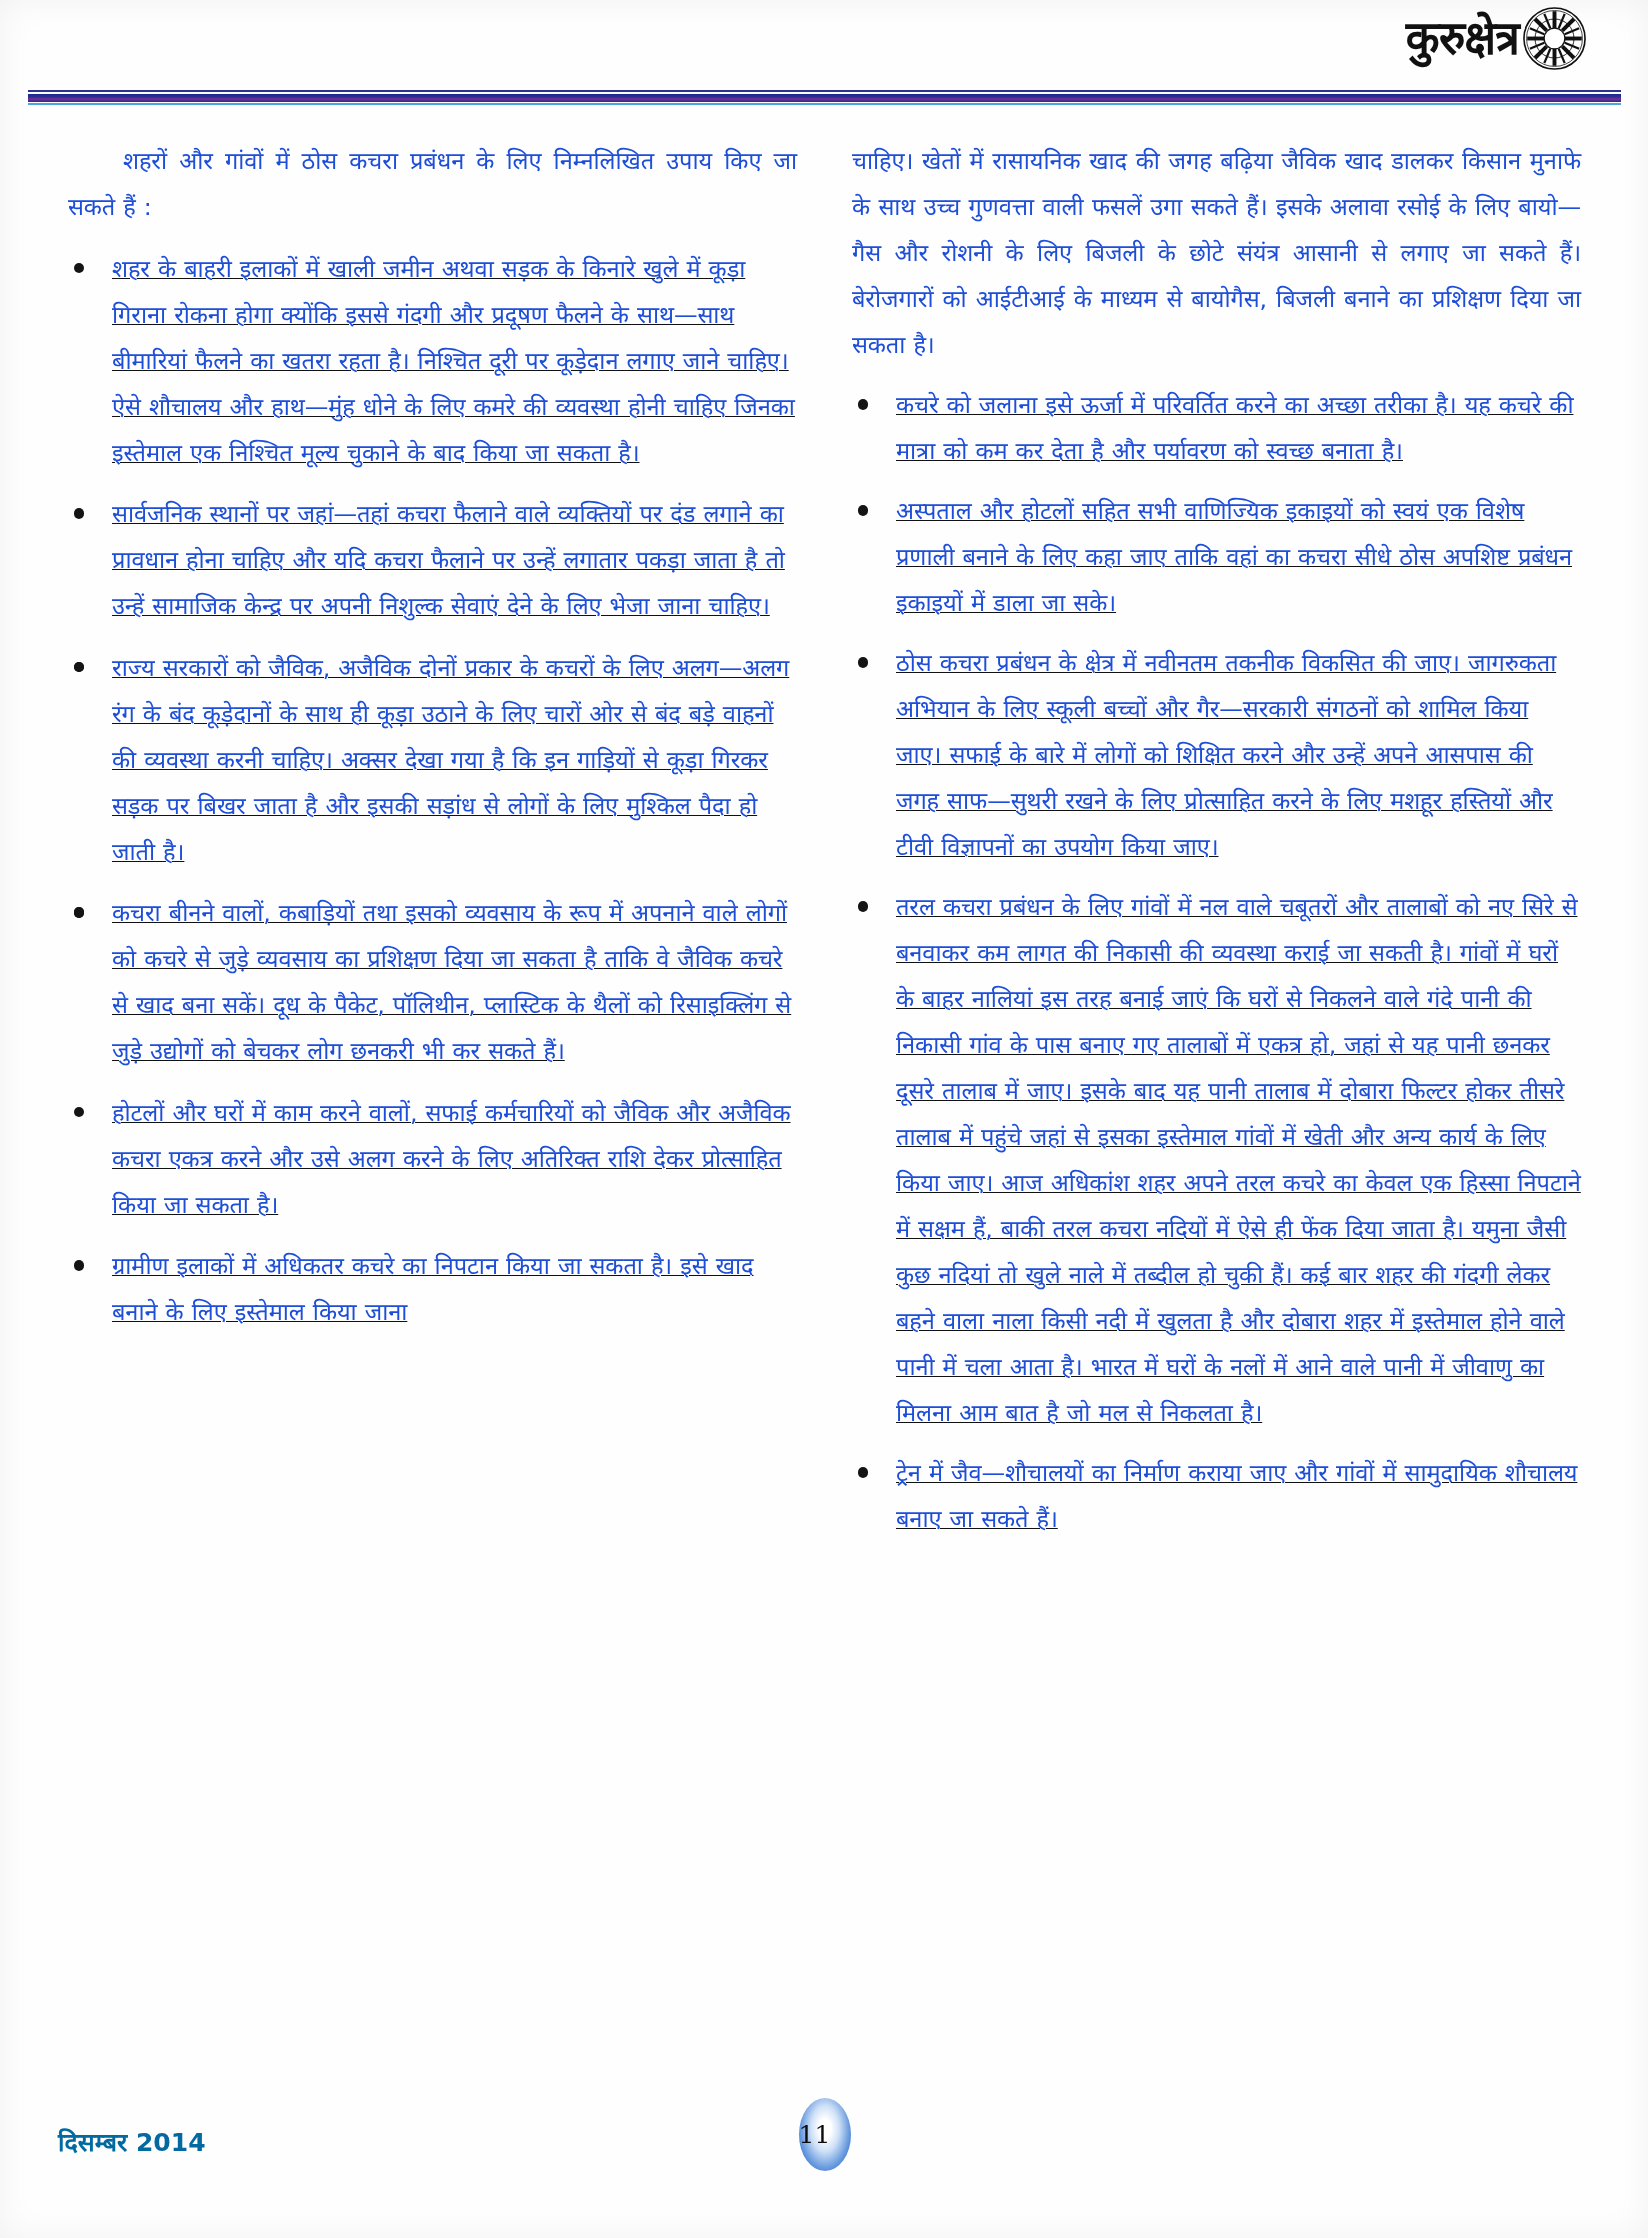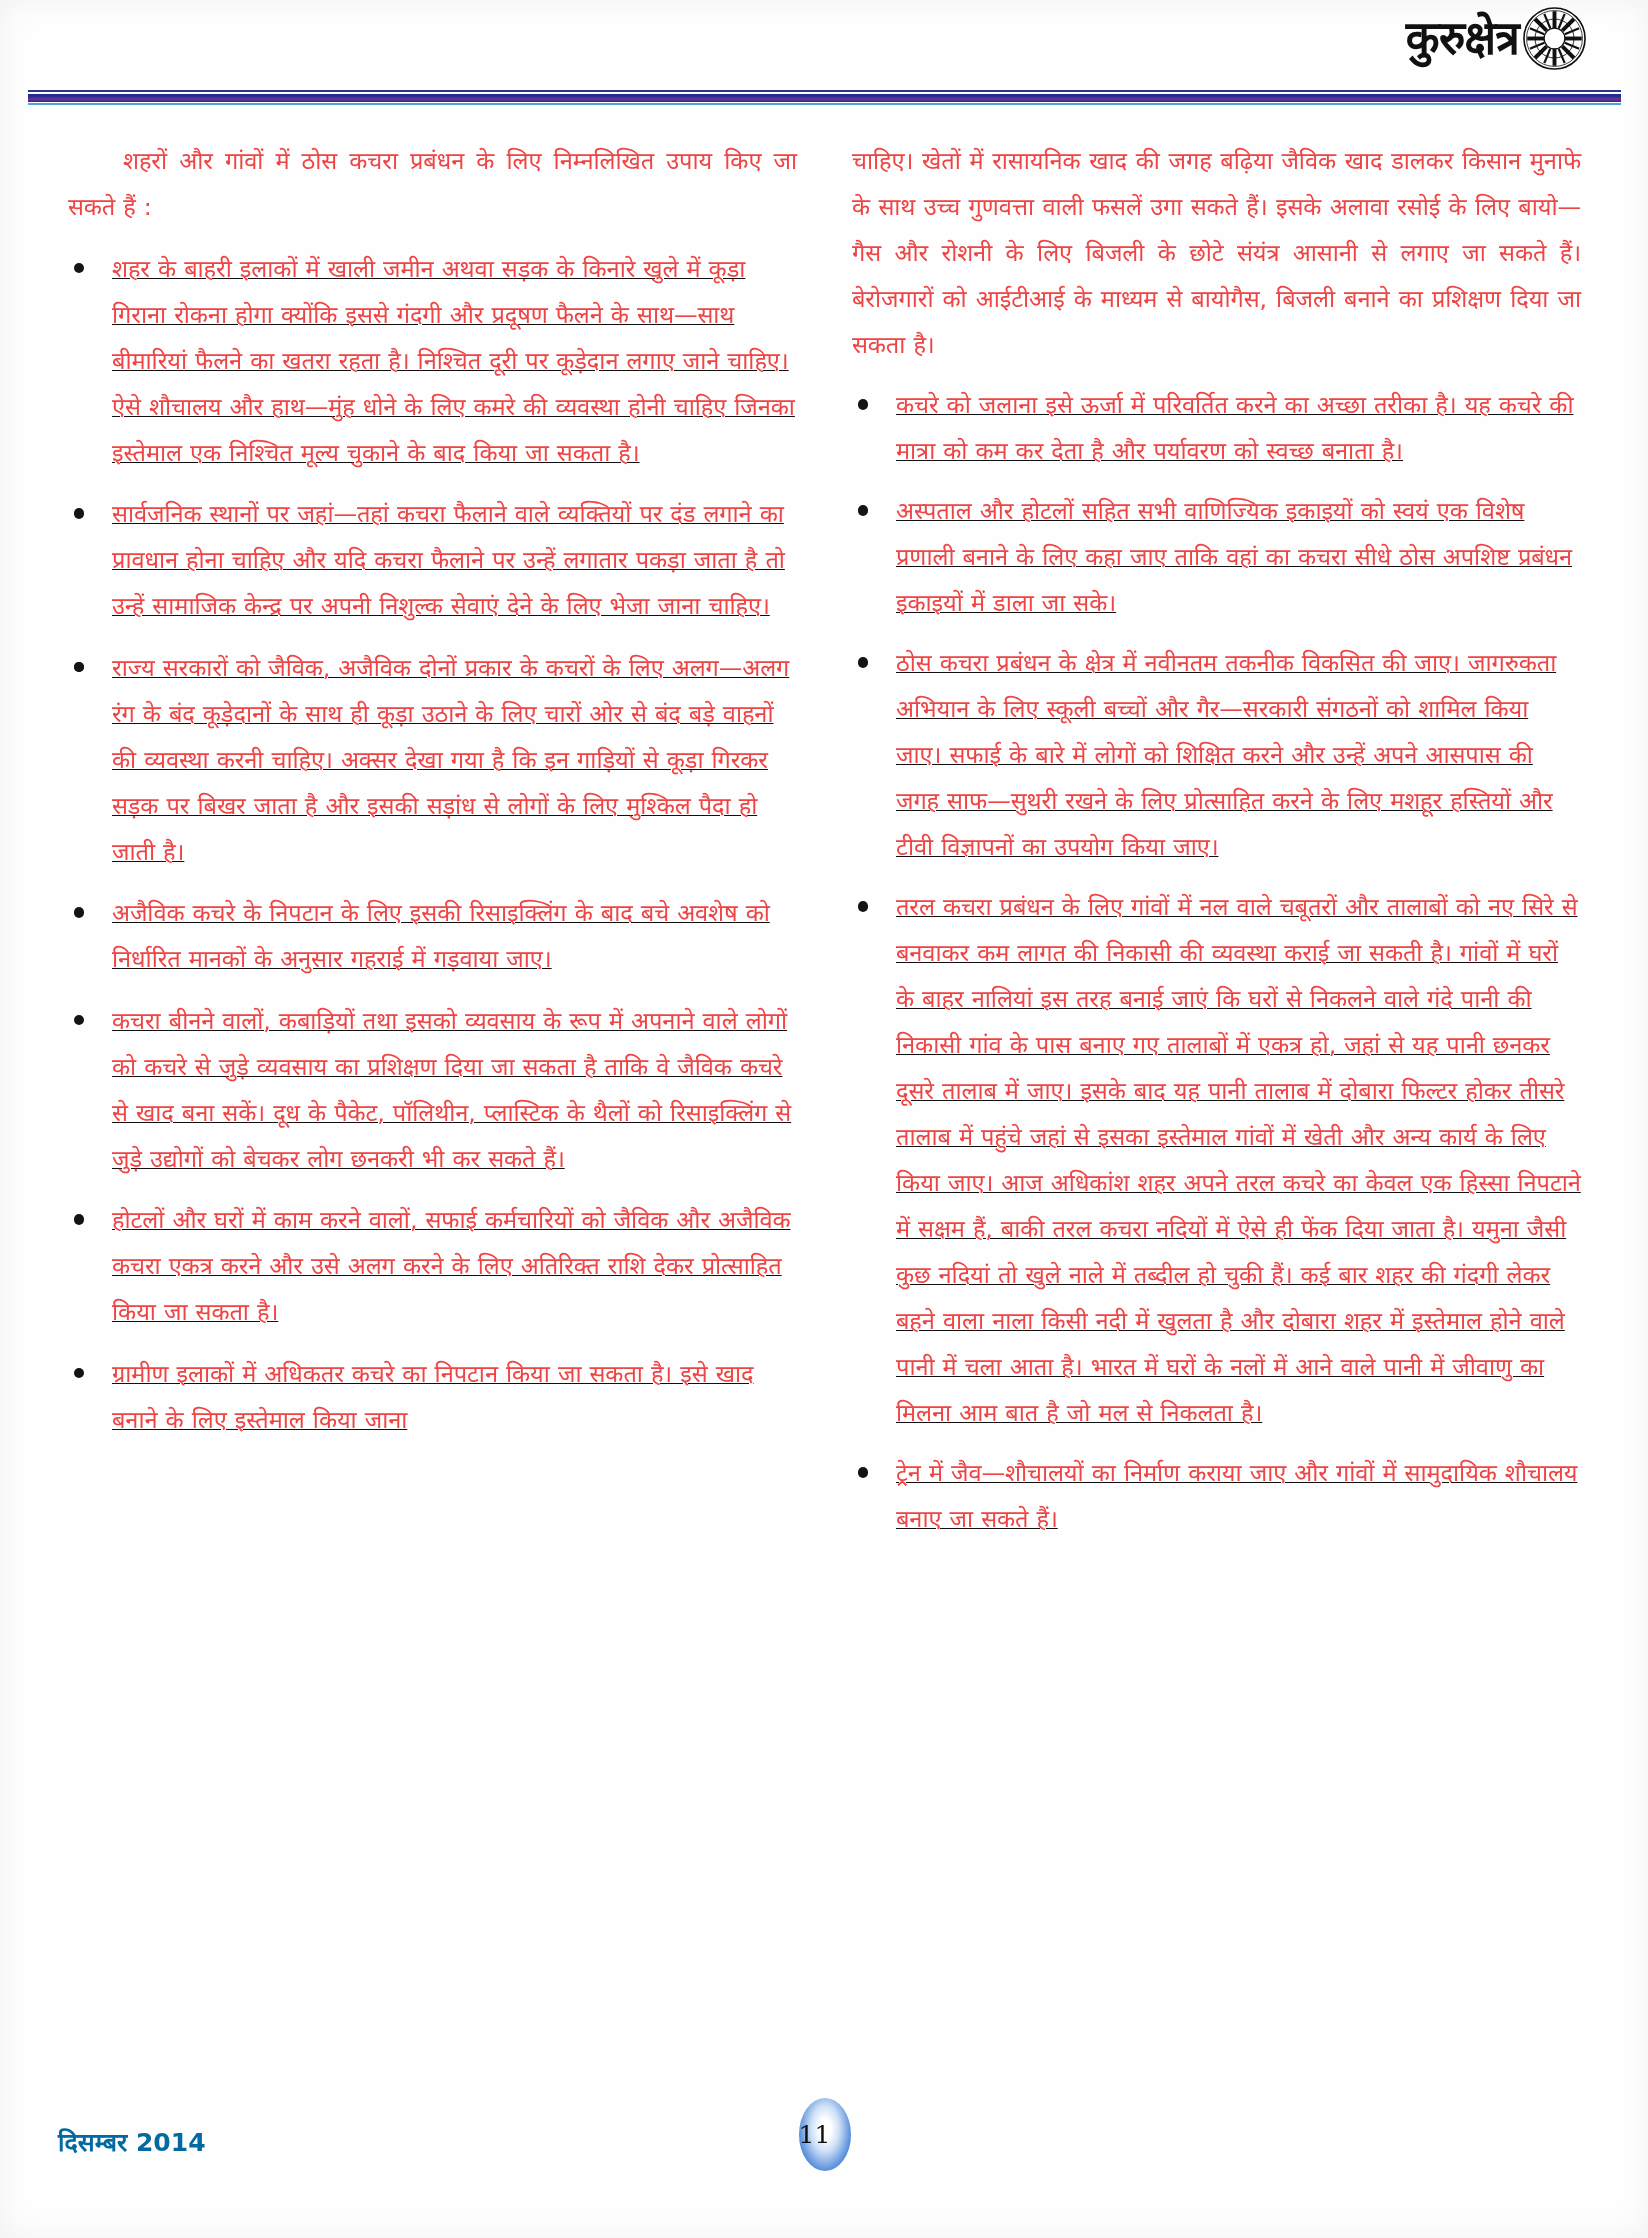--- a/index.html
+++ b/index.html
@@ -109,21 +109,21 @@
   }
 
   
   .para,
   .bullet-text {
     font-family: "DejaVu Sans", sans-serif;
     font-size: 23.6px;
     line-height: 46px;
     text-align: justify;
     text-justify: inter-word;
-    color: #ef4444;
+    color: #1d4ed8;
     margin: 0;
     letter-spacing: -0.1px;
     word-spacing: 0.7px;
   }
   .para.indent {
     text-indent: 55px;
   }
   .para.cont {
     text-indent: 0;
   }
@@ -259,21 +259,20 @@
         </li>
         <li>
           <span class="bullet-dot"></span>
         </li>
         <li>
           <span class="bullet-dot"></span>
           <span class="bullet-text">राज्य सरकारों को जैविक, अजैविक दोनों प्रकार के कचरों के लिए अलग—अलग रंग के बंद कूड़ेदानों के साथ ही कूड़ा उठाने के लिए चारों ओर से बंद बड़े वाहनों की व्यवस्था करनी चाहिए। अक्सर देखा गया है कि इन गाड़ियों से कूड़ा गिरकर सड़क पर बिखर जाता है और इसकी सड़ांध से लोगों के लिए मुश्किल पैदा हो जाती है।</span>
         </li>
         <li>
           <span class="bullet-dot"></span>
-          <span class="bullet-text">अजैविक कचरे के निपटान के लिए इसकी रिसाइक्लिंग के बाद बचे अवशेष को निर्धारित मानकों के अनुसार गहराई में गड़वाया जाए।</span>
         </li>
         <li>
           <span class="bullet-dot"></span>
           <span class="bullet-text">कचरा बीनने वालों, कबाड़ियों तथा इसको व्यवसाय के रूप में अपनाने वाले लोगों को कचरे से जुड़े व्यवसाय का प्रशिक्षण दिया जा सकता है ताकि वे जैविक कचरे से खाद बना सकें। दूध के पैकेट, पॉलिथीन, प्लास्टिक के थैलों को रिसाइक्लिंग से जुड़े उद्योगों को बेचकर लोग छनकरी भी कर सकते हैं।</span>
         </li>
         <li>
           <span class="bullet-dot"></span>
           <span class="bullet-text">होटलों और घरों में काम करने वालों, सफाई कर्मचारियों को जैविक और अजैविक कचरा एकत्र करने और उसे अलग करने के लिए अतिरिक्त राशि देकर प्रोत्साहित किया जा सकता है।</span>
         </li>
         <li>

